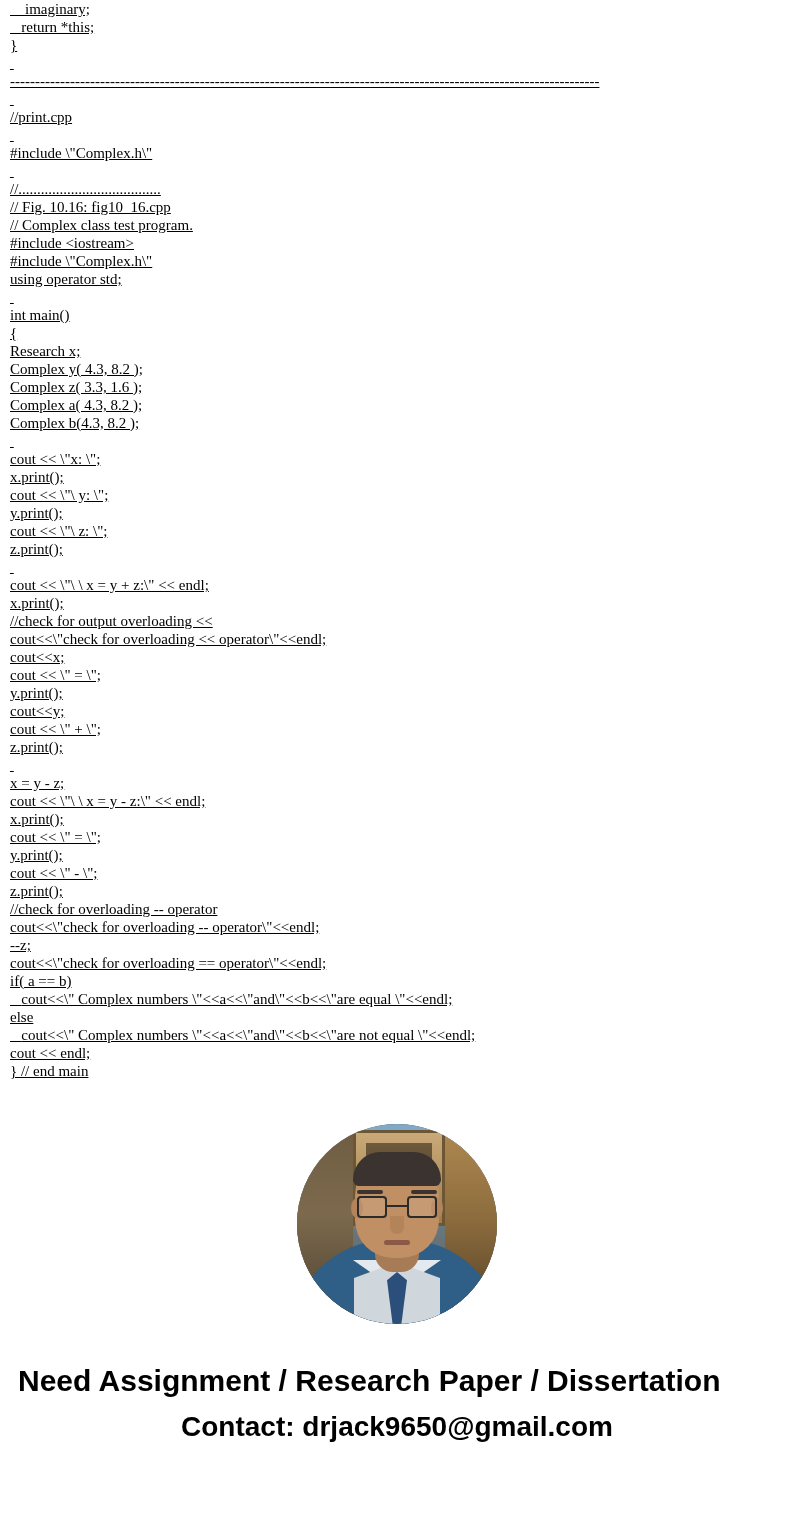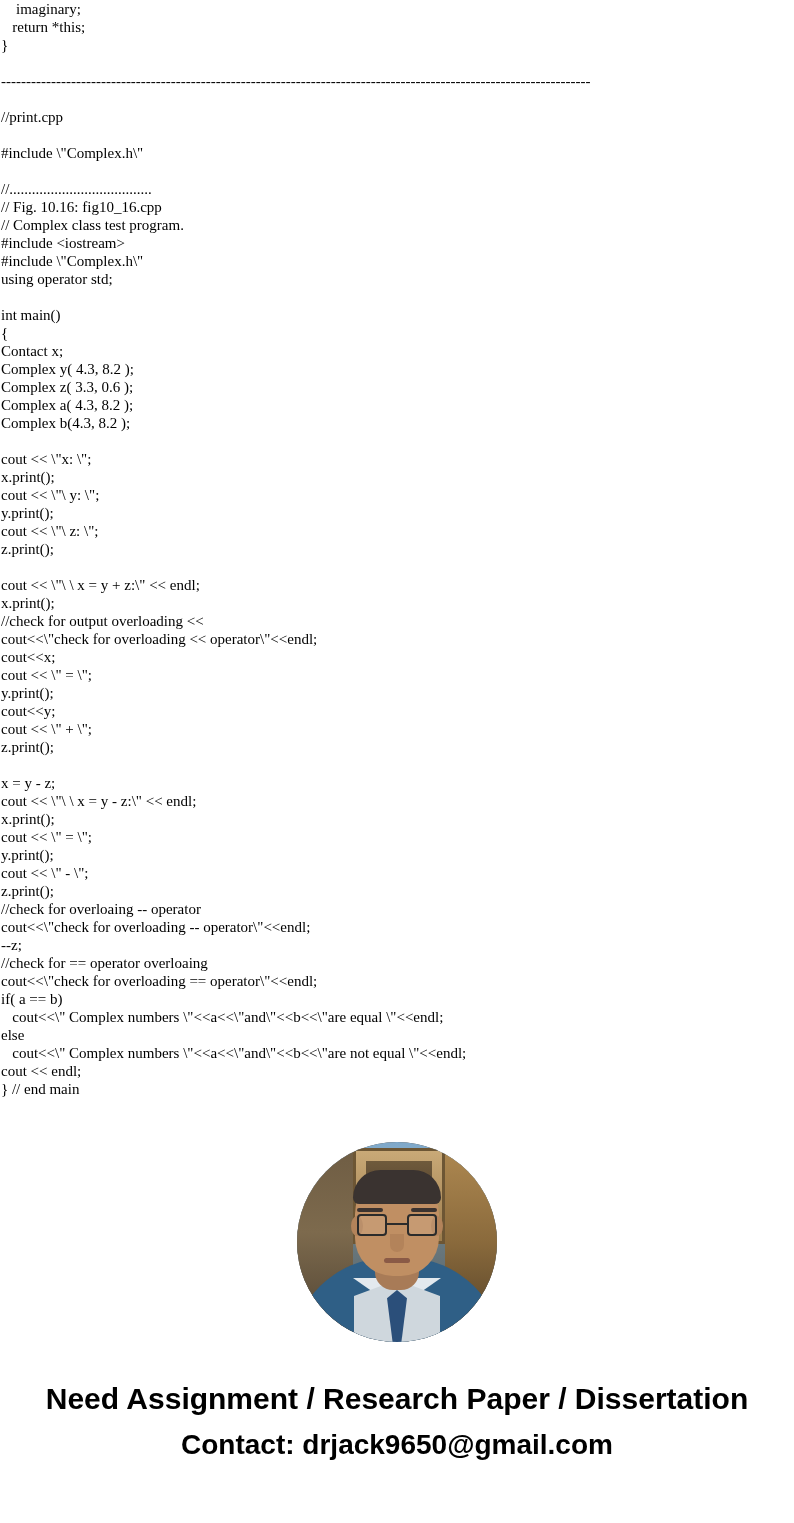--- a/index.html
+++ b/index.html
@@ -14,24 +14,25 @@
     color: #000000;
     position: relative;
   }
   .page {
     width: 794px;
     min-height: 1523px;
     position: relative;
     box-sizing: border-box;
   }
   .code-block {
-    padding: 0 1px;
+    padding: 0 10px;
     font-family: "Liberation Serif", serif;
     font-size: 15px;
     line-height: 18px;
+    text-decoration: underline;
   }
   .code-line {
     white-space: pre-wrap;
     min-height: 18px;
     margin: 0;
     padding: 0;
   }
   .code-line.blank {
     height: 18px;
   }
@@ -215,21 +216,20 @@
     position: absolute;
     left: 50%;
     transform: translateX(-50%);
     top: 116px;
     width: 26px; height: 5px;
     background: #8a5a46;
     border-radius: 3px;
   }
   .headline {
     margin-top: 42px;
-    text-align: center;
     font-family: "Liberation Sans", sans-serif;
     font-weight: bold;
     font-size: 30px;
     line-height: 30px;
     color: #000000;
     padding: 0 18px;
   }
   .headline .l2 {
     display: block;
   }
@@ -261,23 +261,23 @@
       <div class="code-line blank">&nbsp;</div>
       <div class="code-line">//......................................</div>
       <div class="code-line">// Fig. 10.16: fig10_16.cpp</div>
       <div class="code-line">// Complex class test program.</div>
       <div class="code-line">#include &lt;iostream&gt;</div>
       <div class="code-line">#include \"Complex.h\"</div>
       <div class="code-line">using operator std;</div>
       <div class="code-line blank">&nbsp;</div>
       <div class="code-line">int main()</div>
       <div class="code-line">{</div>
-      <div class="code-line">Contact x;</div>
+      <div class="code-line">Research x;</div>
       <div class="code-line">Complex y( 4.3, 8.2 );</div>
-      <div class="code-line">Complex z( 3.3, 0.6 );</div>
+      <div class="code-line">Complex z( 3.3, 1.6 );</div>
       <div class="code-line">Complex a( 4.3, 8.2 );</div>
       <div class="code-line">Complex b(4.3, 8.2 );</div>
       <div class="code-line blank">&nbsp;</div>
       <div class="code-line">cout &lt;&lt; \"x: \";</div>
       <div class="code-line">x.print();</div>
       <div class="code-line">cout &lt;&lt; \"\ y: \";</div>
       <div class="code-line">y.print();</div>
       <div class="code-line">cout &lt;&lt; \"\ z: \";</div>
       <div class="code-line">z.print();</div>
       <div class="code-line blank">&nbsp;</div>
@@ -292,24 +292,23 @@
       <div class="code-line">cout &lt;&lt; \" + \";</div>
       <div class="code-line">z.print();</div>
       <div class="code-line blank">&nbsp;</div>
       <div class="code-line">x = y - z;</div>
       <div class="code-line">cout &lt;&lt; \"\ \ x = y - z:\" &lt;&lt; endl;</div>
       <div class="code-line">x.print();</div>
       <div class="code-line">cout &lt;&lt; \" = \";</div>
       <div class="code-line">y.print();</div>
       <div class="code-line">cout &lt;&lt; \" - \";</div>
       <div class="code-line">z.print();</div>
-      <div class="code-line">//check for overloaing -- operator</div>
+      <div class="code-line">//check for overloading -- operator</div>
       <div class="code-line">cout&lt;&lt;\"check for overloading -- operator\"&lt;&lt;endl;</div>
       <div class="code-line">--z;</div>
-      <div class="code-line">//check for == operator overloaing</div>
       <div class="code-line">cout&lt;&lt;\"check for overloading == operator\"&lt;&lt;endl;</div>
       <div class="code-line">if( a == b)</div>
       <div class="code-line">   cout&lt;&lt;\" Complex numbers \"&lt;&lt;a&lt;&lt;\"and\"&lt;&lt;b&lt;&lt;\"are equal \"&lt;&lt;endl;</div>
       <div class="code-line">else</div>
       <div class="code-line">   cout&lt;&lt;\" Complex numbers \"&lt;&lt;a&lt;&lt;\"and\"&lt;&lt;b&lt;&lt;\"are not equal \"&lt;&lt;endl;</div>
       <div class="code-line">cout &lt;&lt; endl;</div>
       <div class="code-line">} // end main</div>
     </div>
 
   <div class="photo-wrap">

